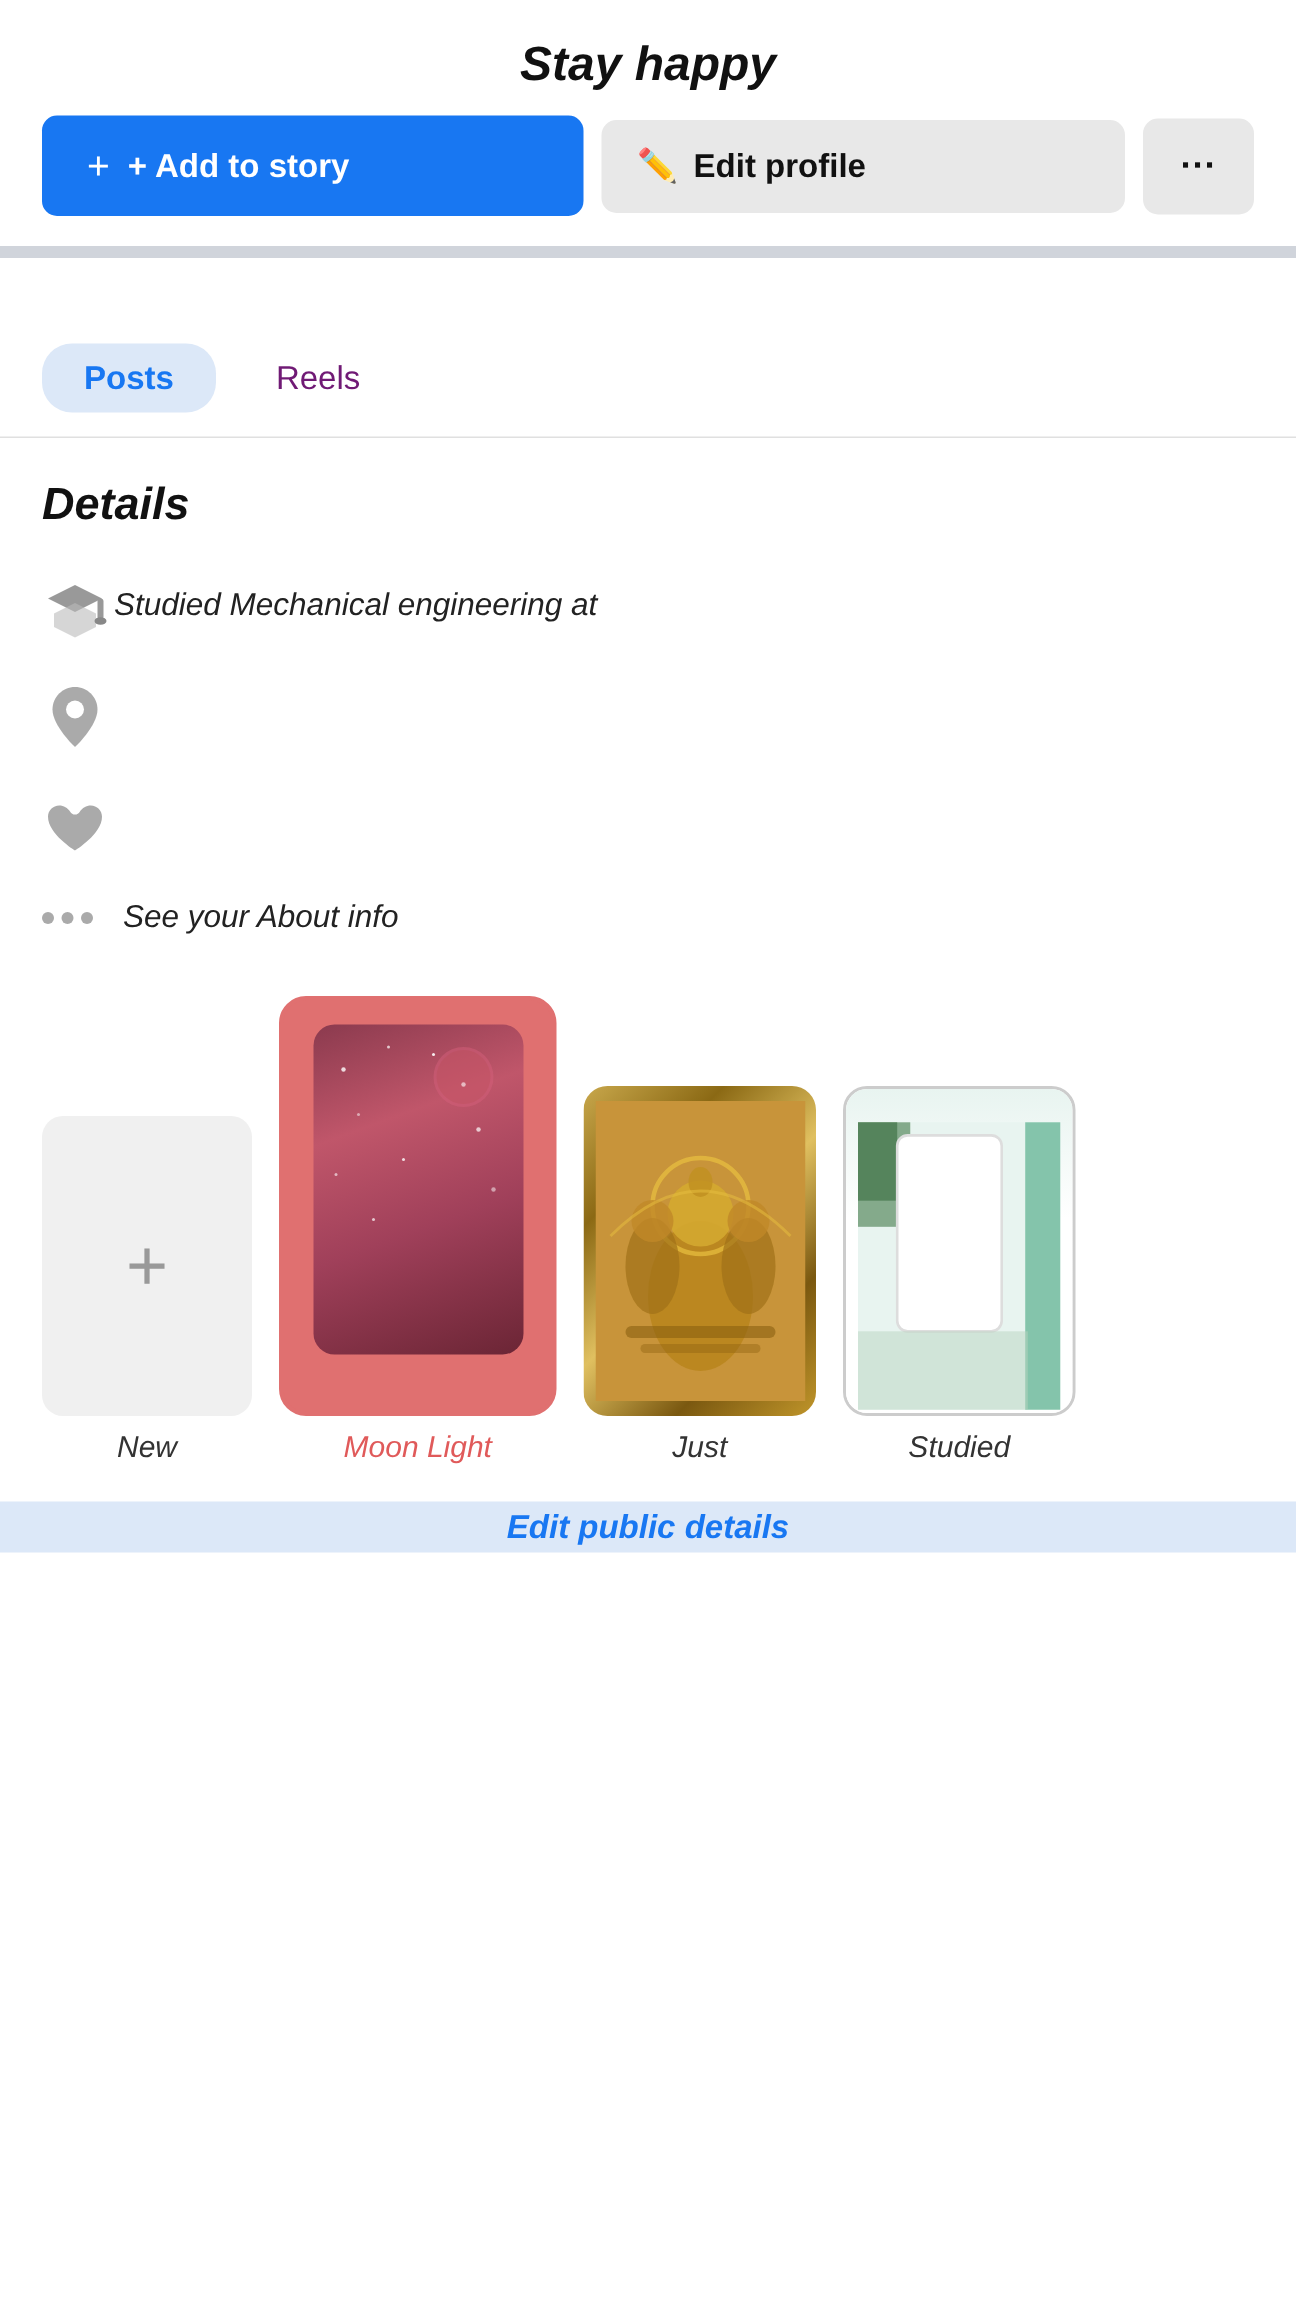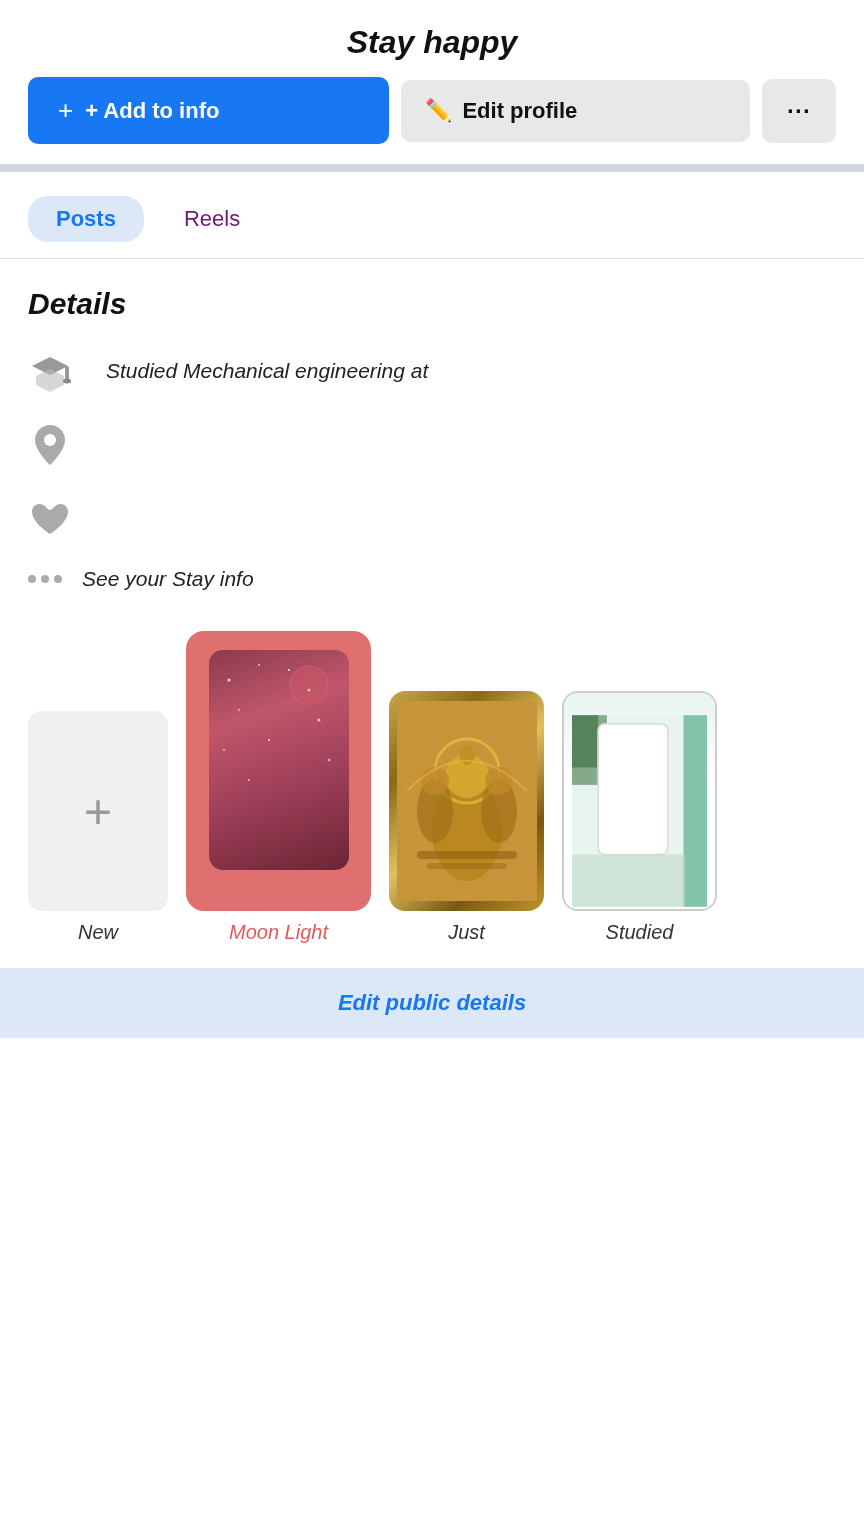--- a/index.html
+++ b/index.html
@@ -80,20 +80,21 @@
       width: 100%;
     }
 
     
     .tabs-section {
       display: flex;
       align-items: center;
       gap: 32px;
       padding: 24px 28px 16px 28px;
       border-bottom: 1px solid #e0e0e0;
+      margin-top: 33px;
     }
     .tab-posts {
       background: #dce8f8;
       color: #1877f2;
       border-radius: 20px;
       padding: 10px 28px;
       font-size: 22px;
       font-weight: 700;
       cursor: pointer;
       border: none;
@@ -115,21 +116,21 @@
     .details-title {
       font-size: 30px;
       font-weight: 800;
       font-style: italic;
       color: #111;
       margin-bottom: 24px;
     }
     .detail-row {
       display: flex;
       align-items: center;
-      gap: 34px;
+      gap: 4px;
       margin-bottom: 22px;
       min-height: 52px;
     }
     .detail-icon {
       width: 44px;
       height: 44px;
       display: flex;
       align-items: center;
       justify-content: center;
       flex-shrink: 0;
@@ -275,42 +276,42 @@
       display: flex;
       align-items: flex-start;
       justify-content: flex-end;
       padding: 8px;
     }
 
     
     .edit-public-bar {
       margin: 24px 0 0 0;
       background: #dce8f8;
-      padding: 22px;
+      padding: 4px;
       text-align: center;
       cursor: pointer;
     }
     .edit-public-text {
       font-size: 22px;
       font-style: italic;
       font-weight: 600;
       color: #1877f2;
     }
   </style>
 </head>
 <body>
 
 <div class="name-section">
   <span class="name-text">Stay happy</span>
 </div>
 
 <div class="action-buttons">
   <button class="btn-add-story">
     <span style="font-size:26px;font-weight:300;">+</span>
-    <span style="margin-left:2px;">+ Add to info</span>
+    <span style="margin-left:2px;">+ Add to story</span>
   </button>
   <button class="btn-edit-profile">
     <span style="font-size:22px;">✏️</span>
     <span>Edit profile</span>
   </button>
   <button class="btn-more">
     <span>···</span>
   </button>
 </div>
 
@@ -358,21 +359,21 @@
     </div>
     <span class="detail-text"></span>
   </div>
 
   <div class="detail-row-dots">
     <div class="dots-icon">
       <div class="dot"></div>
       <div class="dot"></div>
       <div class="dot"></div>
     </div>
-    <span class="see-about-text">See your Stay info</span>
+    <span class="see-about-text">See your About info</span>
   </div>
 </div>
 
 <div class="featured-section">
 
   <div class="photo-item">
     <div class="new-card">
       <span class="plus-icon">+</span>
     </div>
     <span class="photo-label">New</span>

